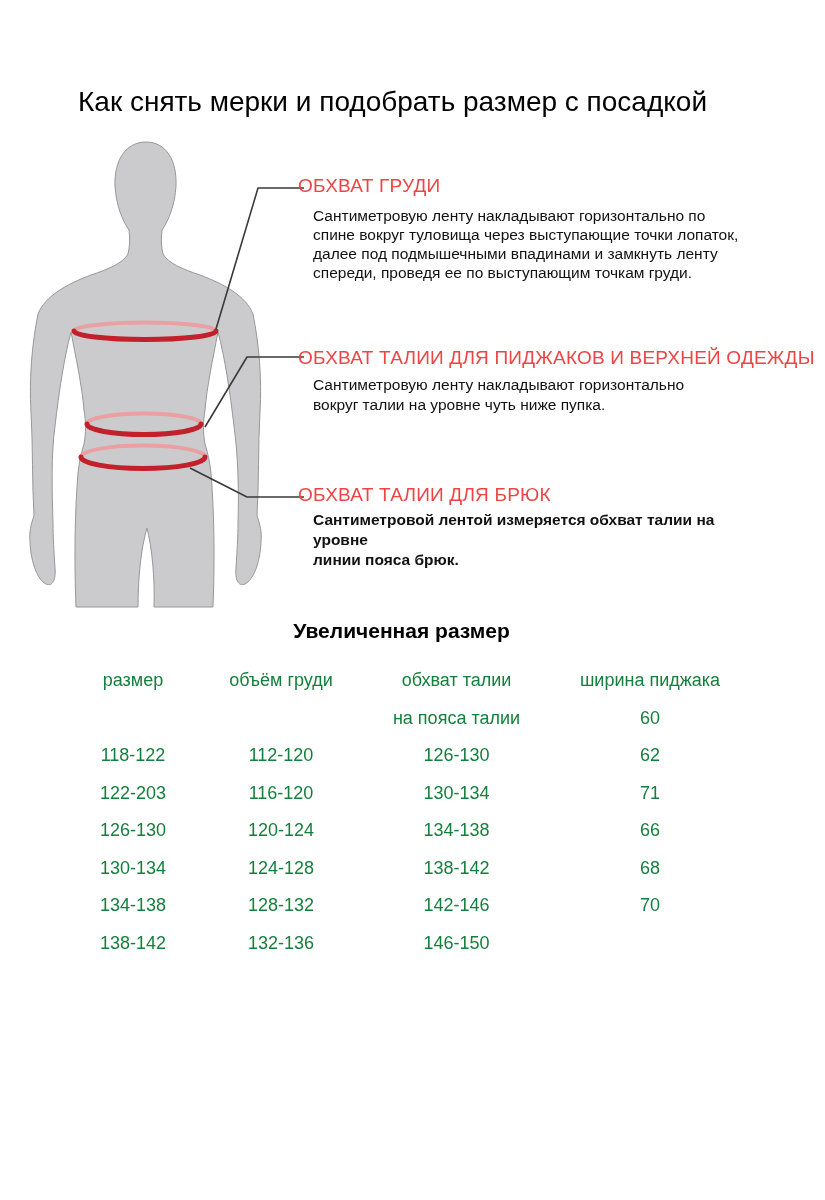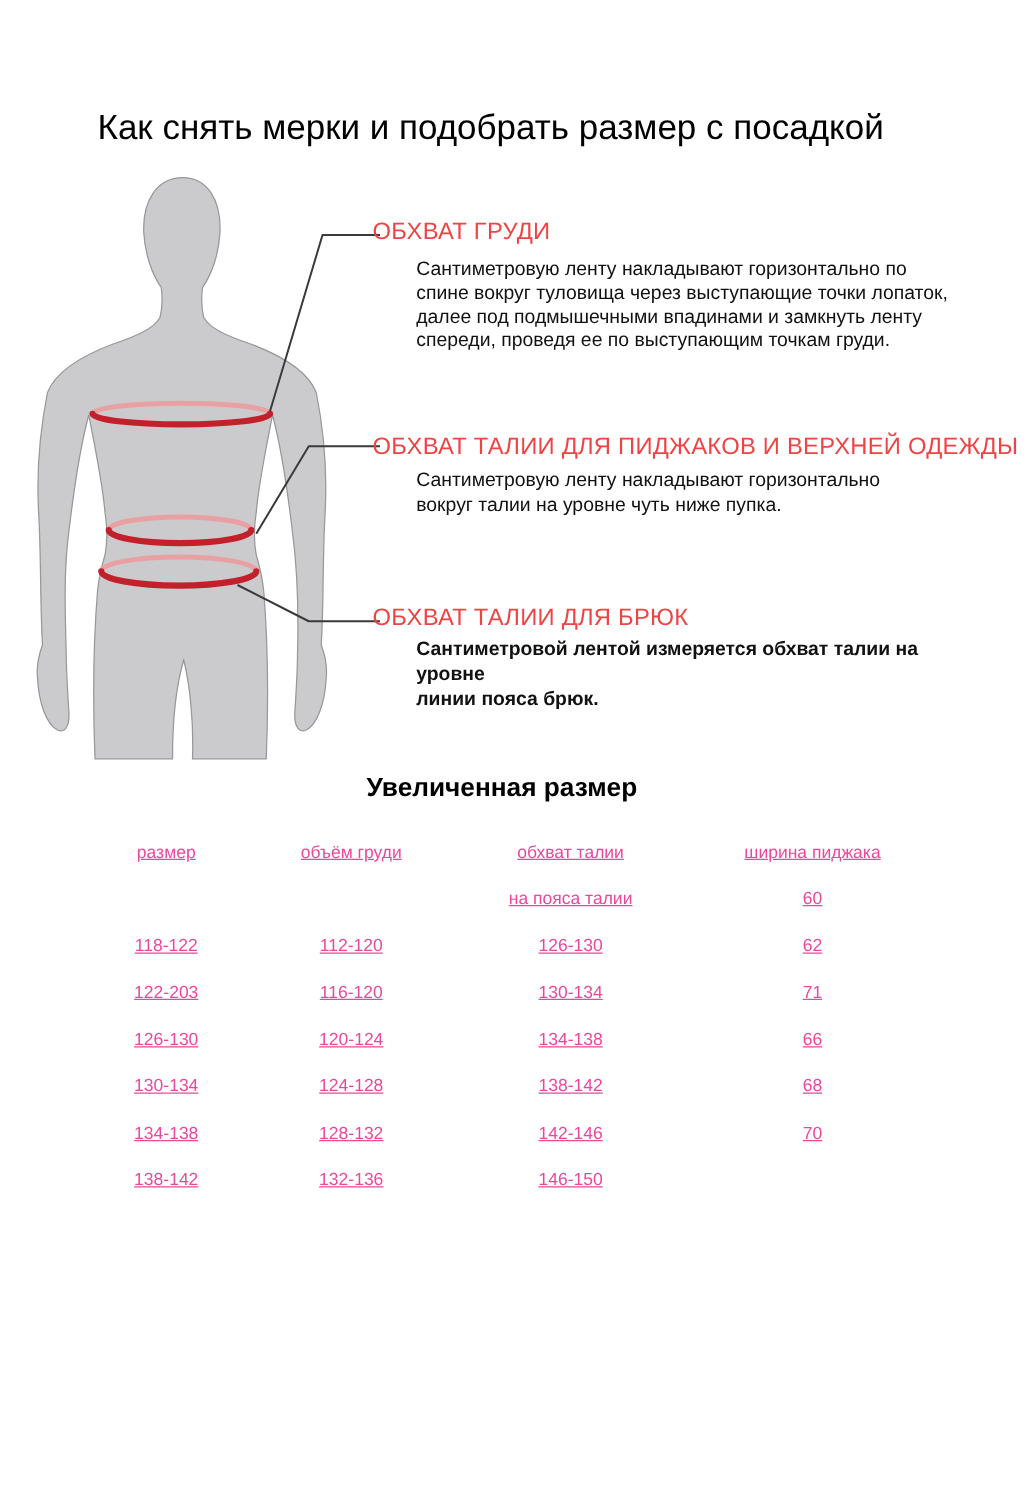--- a/index.html
+++ b/index.html
@@ -20,38 +20,37 @@
   .band-dark{fill:none;stroke-width:5;stroke-linecap:round;}
   .leader{fill:none;stroke:#3a3a3a;stroke-width:1.6;stroke-linejoin:round;}
   
   .m-heading{
     left:298px;font-size:19px;font-weight:400;color:#ef4444;
     white-space:nowrap;letter-spacing:0.2px;
   }
   .m-body{
     left:313px;width:455px;font-size:15.5px;color:#111;
     white-space:pre-line;
-    margin-left:20px;
   }
   .m-body.lh19{line-height:19px;}
   .m-body.lh20{line-height:20px;}
   
   .table-title{
     left:60px;top:619px;width:683px;text-align:center;
     font-size:21px;font-weight:700;color:#000;
   }
   .size-table{
     left:60px;top:662px;width:683px;
     display:grid;
     grid-template-columns:146px 150px 201px 186px;
     grid-auto-rows:37.5px;
   }
   .size-table .cell{
     display:flex;align-items:center;justify-content:center;
-    font-size:14px;color:#ec4899;white-space:nowrap;text-decoration:underline;
+    font-size:18px;color:#15803d;white-space:nowrap;
   }
 </style>
 </head>
 <body>
 
 <div class="abs page-title">Как снять мерки и подобрать размер с посадкой</div>
 
 <svg class="abs figure-wrap" viewBox="0 0 290 480" xmlns="http://www.w3.org/2000/svg">
 
   <path class="silhouette" d="

